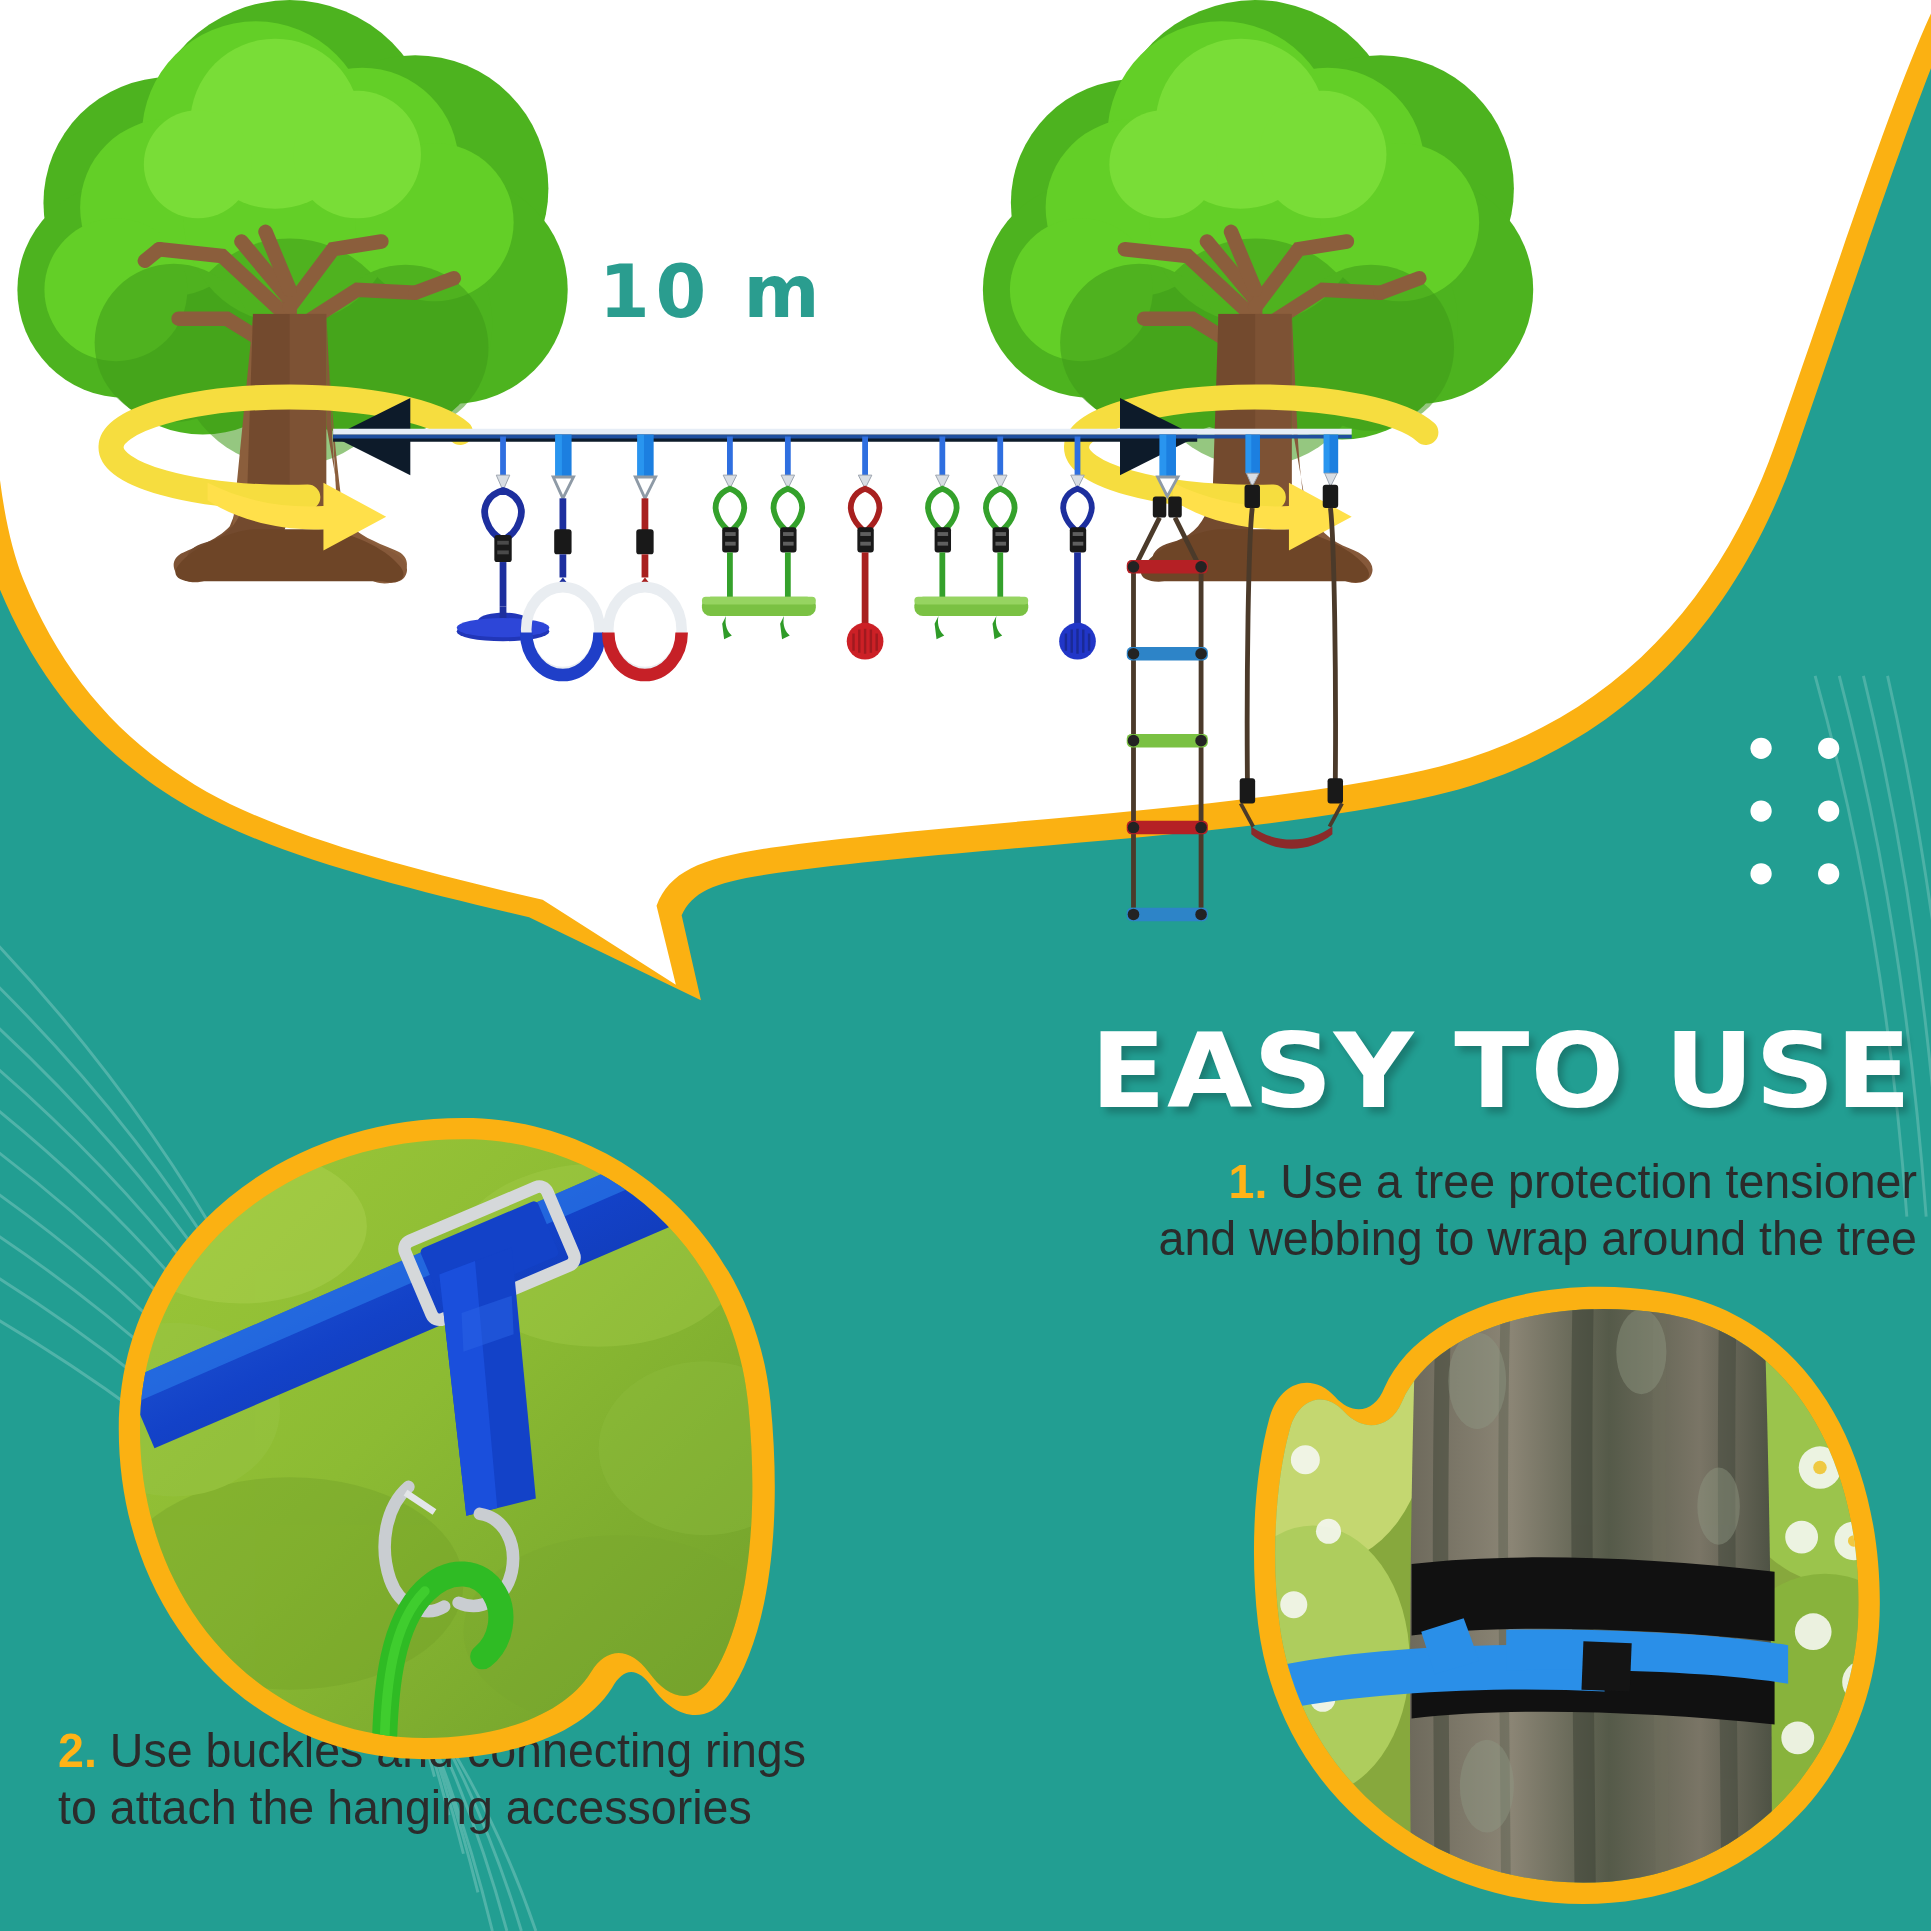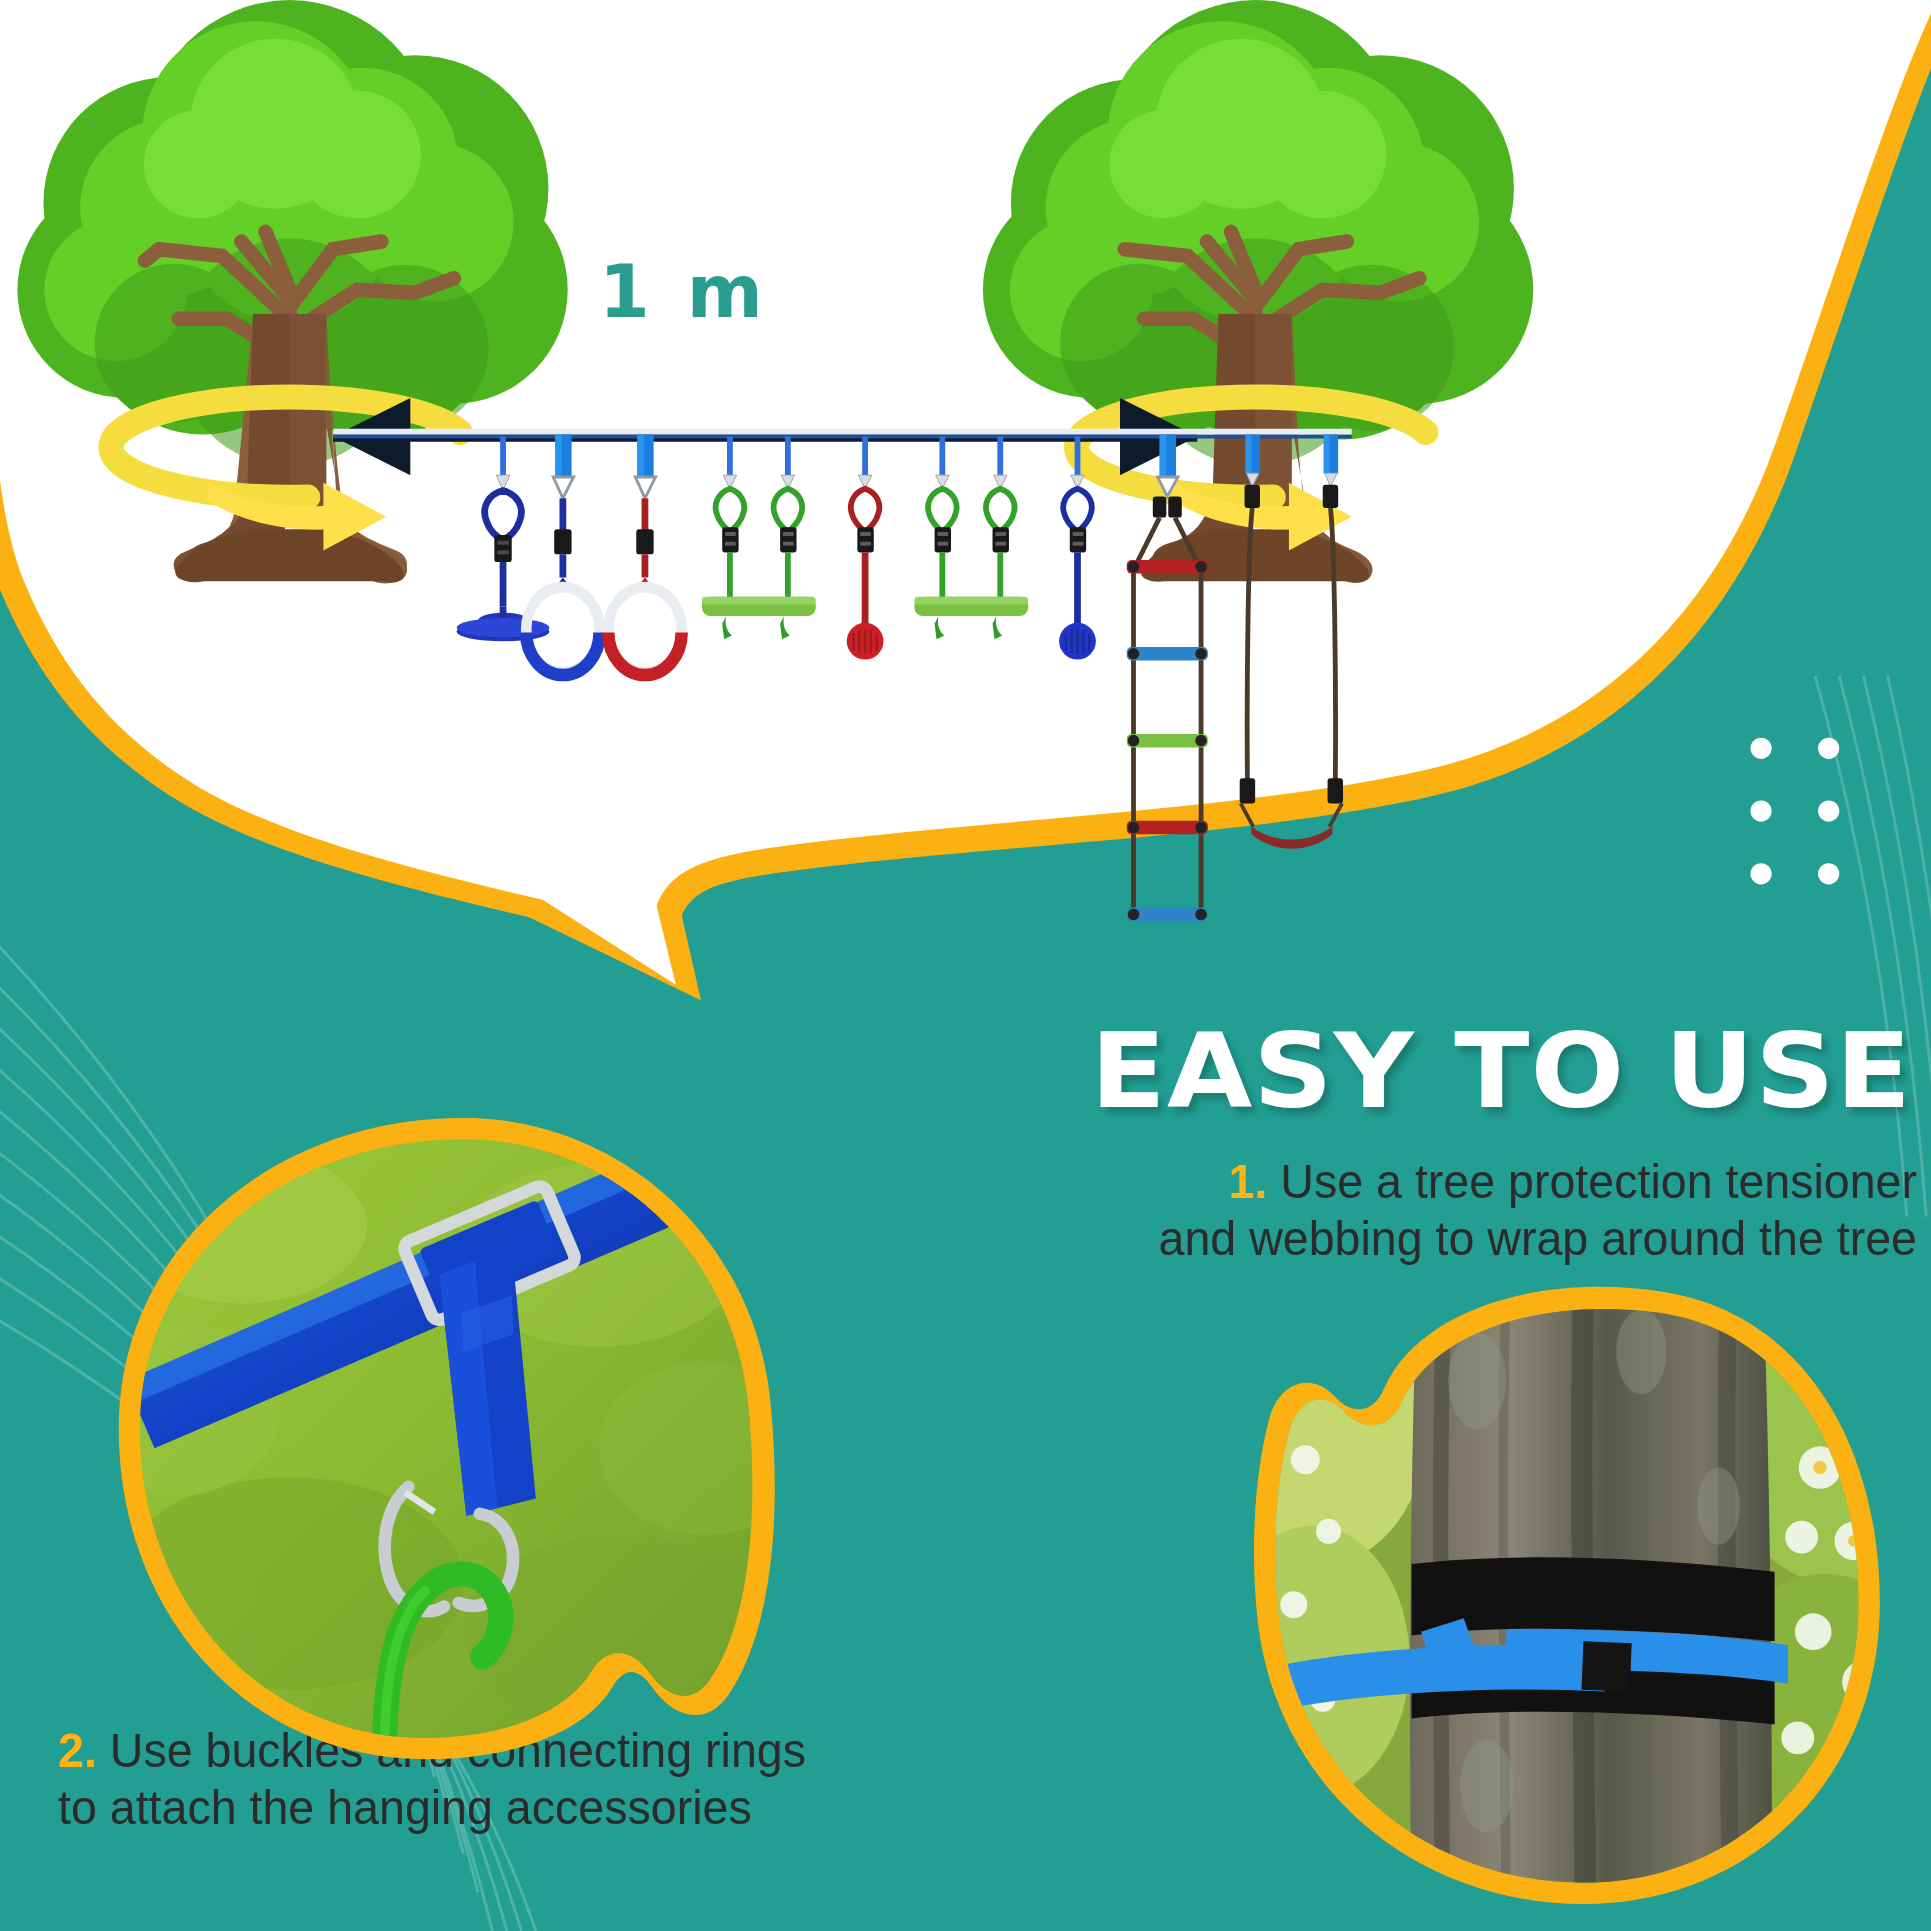--- a/index.html
+++ b/index.html
@@ -520,21 +520,21 @@
     <path d="M1297,526 C1293,560 1291,700 1292,810" stroke="#4b3a2a" stroke-width="5" fill="none"></path>
     <path d="M1378,526 C1382,560 1384,700 1383,810" stroke="#4b3a2a" stroke-width="5" fill="none"></path>
     <rect x="1284" y="806" width="16" height="26" rx="3" fill="#191919"></rect>
     <rect x="1375" y="806" width="16" height="26" rx="3" fill="#191919"></rect>
     <path d="M1285,832 L1298,856" stroke="#4b3a2a" stroke-width="4"></path>
     <path d="M1390,832 L1377,856" stroke="#4b3a2a" stroke-width="4"></path>
     <path d="M1296,856 C1320,874 1356,874 1380,856 L1380,864 C1356,884 1320,884 1296,864 Z" fill="#8b2a2a"></path>
   </g>
 </svg>
 
-<div id="dim-label">1 m</div>
+<div id="dim-label">10 m</div>
 
 <div id="headline">EASY TO USE</div>
 
 <div id="step1">
   <span class="num">1.</span>
   <span>Use a tree protection tensioner</span><br>
   <span>and webbing to wrap around the tree</span>
 </div>
 
 <div id="step2">

